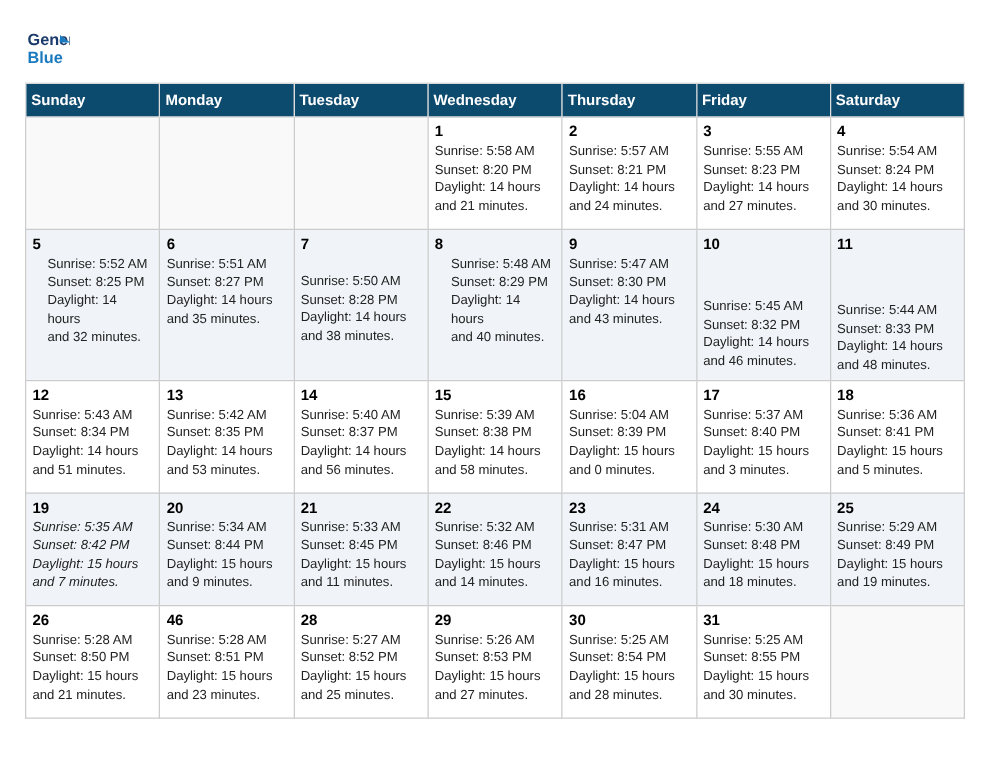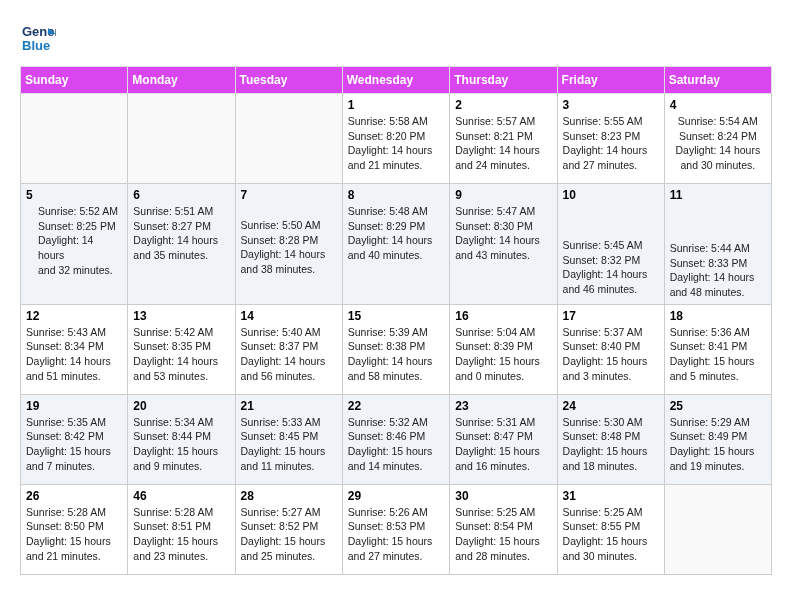--- a/index.html
+++ b/index.html
@@ -34,21 +34,21 @@
     .subtitle {
       font-size: 14px;
       color: #333;
     }
     table {
       width: 100%;
       border-collapse: collapse;
       font-size: 11px;
     }
     thead tr {
-      background: #d946ef;
+      background: #0c4a6e;
       color: #fff;
     }
     thead th {
       padding: 6px 4px;
       text-align: left;
       font-size: 12px;
       font-weight: bold;
       border: 1px solid #ddd;
     }
     tbody tr {
@@ -135,21 +135,21 @@
         </td>
         <td>
           <div class="day-num">3</div>
           <div class="day-info" style="white-space: pre-line;">Sunrise: 5:55 AM
 Sunset: 8:23 PM
 Daylight: 14 hours
 and 27 minutes.</div>
         </td>
         <td>
           <div class="day-num">4</div>
-          <div class="day-info" style="white-space: pre-line; text-align: center;">Sunrise: 5:54 AM
+          <div class="day-info" style="white-space: pre-line;">Sunrise: 5:54 AM
 Sunset: 8:24 PM
 Daylight: 14 hours
 and 30 minutes.</div>
         </td>
       </tr>
       <tr>
         <td>
           <div class="day-num">5</div>
           <div class="day-info" style="white-space: pre-line; margin-left: 12px;">Sunrise: 5:52 AM
 Sunset: 8:25 PM
@@ -165,21 +165,21 @@
         </td>
         <td>
           <div class="day-num">7</div>
           <div class="day-info" style="white-space: pre-line; margin-top: 16px;">Sunrise: 5:50 AM
 Sunset: 8:28 PM
 Daylight: 14 hours
 and 38 minutes.</div>
         </td>
         <td>
           <div class="day-num">8</div>
-          <div class="day-info" style="white-space: pre-line;">Sunrise: 5:48 AM
+          <div class="day-info" style="white-space: pre-line; margin-left: 13px;">Sunrise: 5:48 AM
 Sunset: 8:29 PM
 Daylight: 14 hours
 and 40 minutes.</div>
         </td>
         <td>
           <div class="day-num">9</div>
           <div class="day-info" style="white-space: pre-line;">Sunrise: 5:47 AM
 Sunset: 8:30 PM
 Daylight: 14 hours
 and 43 minutes.</div>
@@ -246,21 +246,21 @@
           <div class="day-num">18</div>
           <div class="day-info" style="white-space: pre-line;">Sunrise: 5:36 AM
 Sunset: 8:41 PM
 Daylight: 15 hours
 and 5 minutes.</div>
         </td>
       </tr>
       <tr>
         <td>
           <div class="day-num">19</div>
-          <div class="day-info" style="white-space: pre-line;">Sunrise: 5:35 AM
+          <div class="day-info" style="white-space: pre-line; font-style: italic;">Sunrise: 5:35 AM
 Sunset: 8:42 PM
 Daylight: 15 hours
 and 7 minutes.</div>
         </td>
         <td>
           <div class="day-num">20</div>
           <div class="day-info" style="white-space: pre-line;">Sunrise: 5:34 AM
 Sunset: 8:44 PM
 Daylight: 15 hours
 and 9 minutes.</div>

